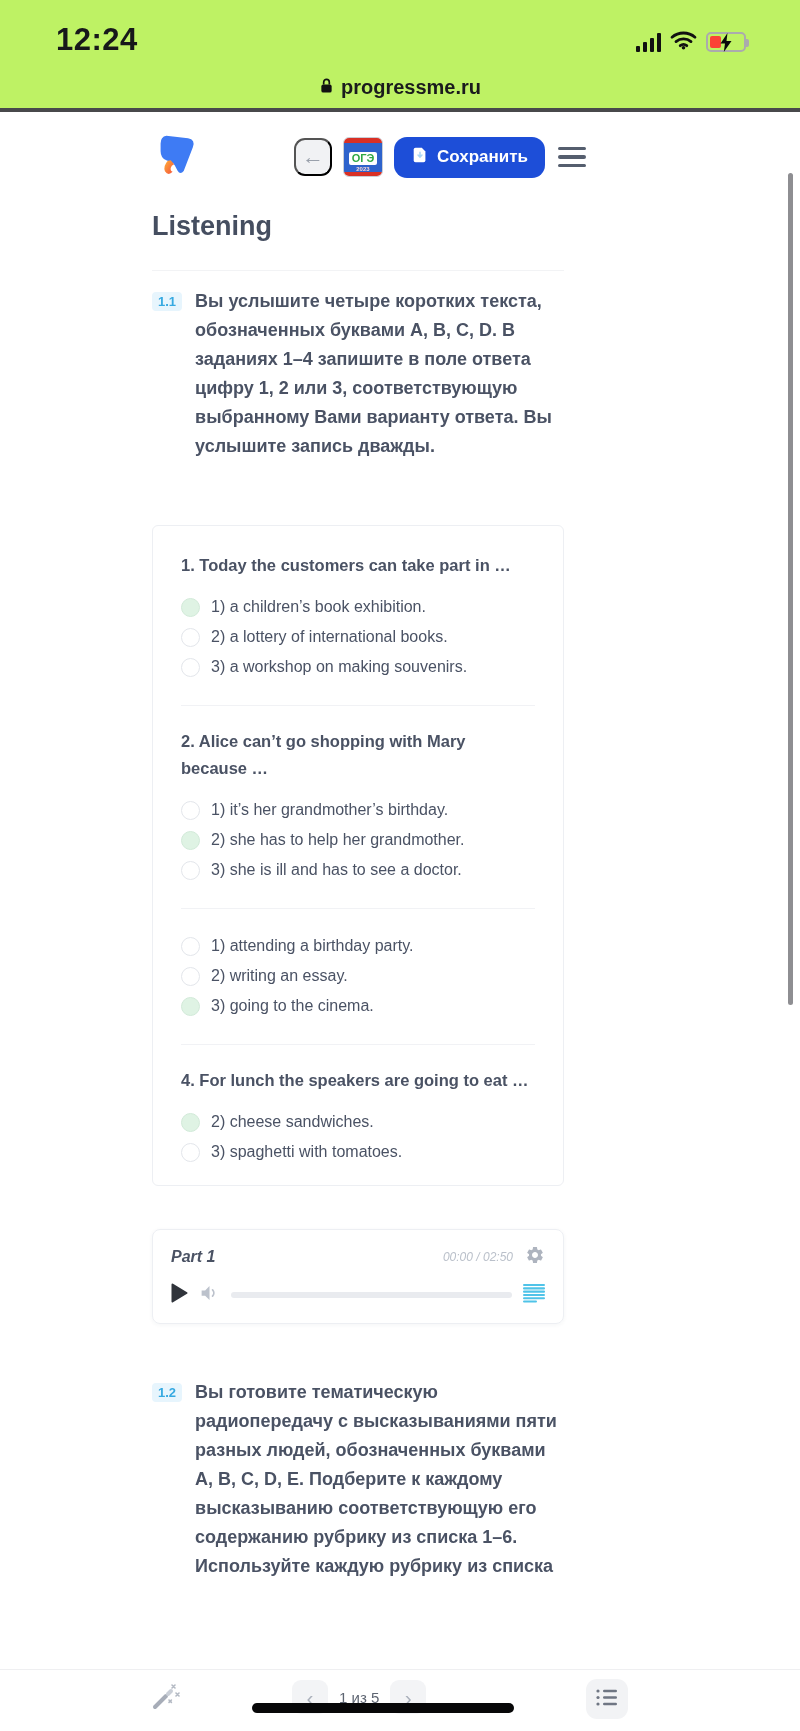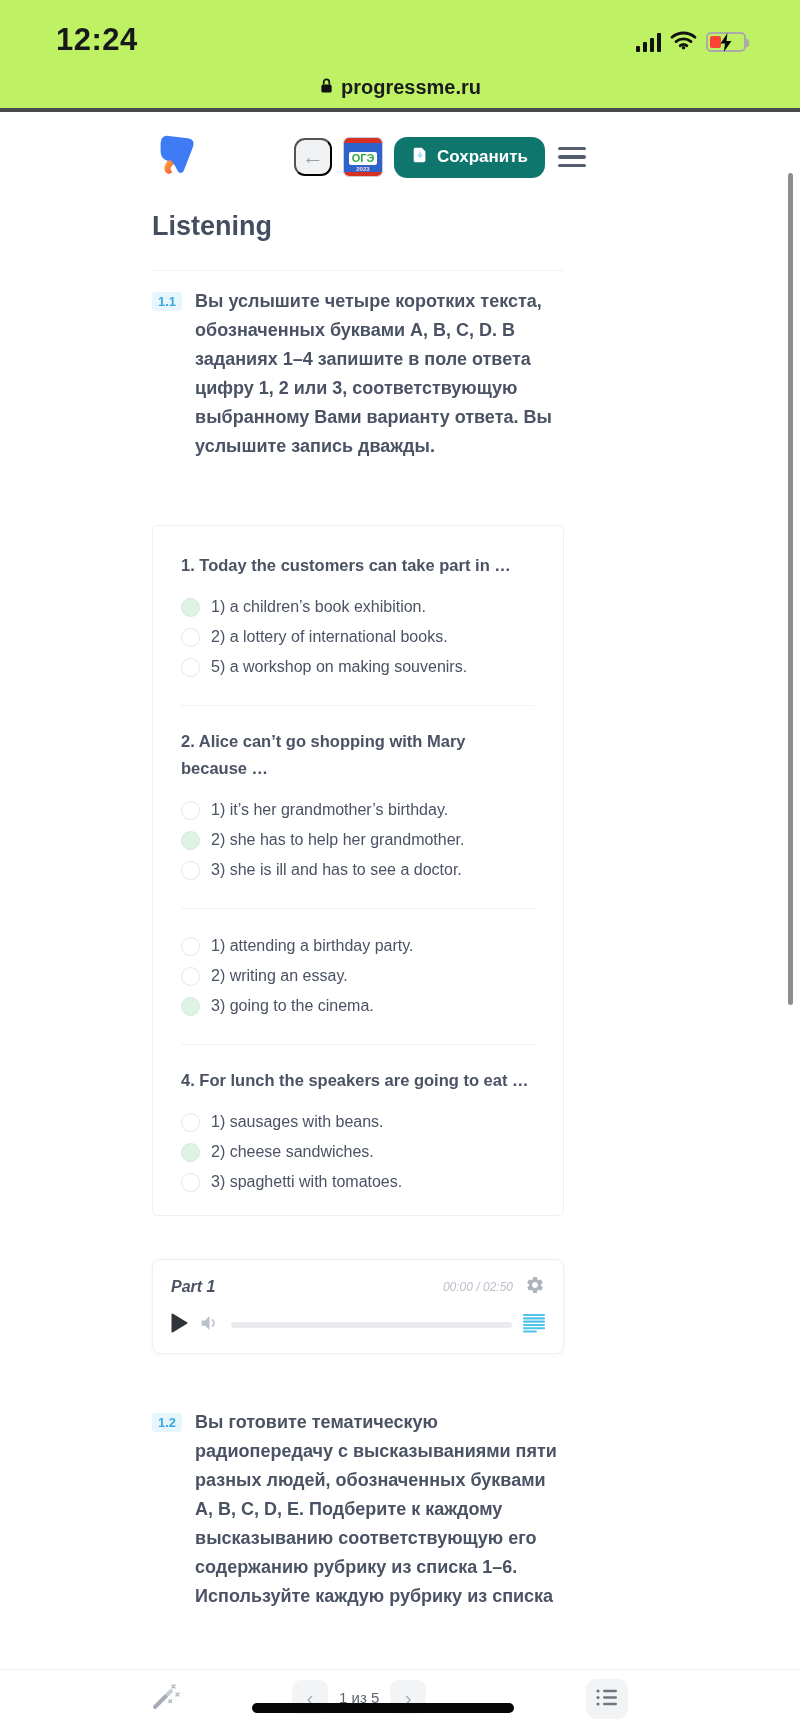--- a/index.html
+++ b/index.html
@@ -25,21 +25,21 @@
 
   .header-row { display:flex; align-items:center; justify-content:space-between; width:438px; margin:13px 0 0 150px; }
   .hdr-right { display:flex; align-items:center; gap:11px; }
   .icon-btn { width:38px; height:38px; border-radius:11px; background:#F1F2F4; display:flex; align-items:center; justify-content:center; color:#99A0AB; font-size:22px; }
   .oge { width:40px; height:40px; border-radius:6px; overflow:hidden; display:flex; flex-direction:column; border:1px solid #C9CED6; }
   .oge-top { height:5px; background:#D93025; }
   .oge-mid { flex:1; background:#2E63CC; display:flex; flex-direction:column; align-items:center; justify-content:flex-end; gap:1px; }
   .oge-t { background:#fff; color:#2FA844; font-weight:800; font-size:11px; line-height:13px; padding:0 3px; border-radius:2px; }
   .oge-y { color:#FFD9D4; font-size:6px; font-weight:700; }
   .oge-bot { height:4px; background:#D93025; }
-  .save-btn { display:flex; align-items:center; gap:8px; background:#0f766e; border:none; border-radius:13px; padding:9px 17px; color:#fff; font-weight:700; font-size:17px; font-family:inherit; }
+  .save-btn { display:flex; align-items:center; gap:8px; background:#1d4ed8; border:none; border-radius:13px; padding:9px 17px; color:#fff; font-weight:700; font-size:17px; font-family:inherit; }
   .menu-btn { display:flex; flex-direction:column; gap:5px; background:none; border:none; padding:4px 2px; }
   .menu-btn i { display:block; width:28px; height:3.2px; background:#555E6E; border-radius:2px; }
 
   .banner { position:relative; margin:11px 0 0 137px; width:440px; background:#41BBEC; border-radius:3px; padding:3px 36px 4px 16px; text-align:center; }
   .banner-line { color:#fff; font-weight:700; font-size:13.5px; line-height:17.5px; }
   .banner-close { position:absolute; right:10px; top:50%; transform:translateY(-50%); background:none; border:none; color:#fff; font-size:19px; font-weight:700; line-height:1; }
 
   .page-title { margin:26px 0 0 152px; font-size:27px; font-weight:700; color:#454E60; }
   .top-divider { margin:28px 0 0 152px; width:412px; height:1px; background:#F2F3F5; }
 
@@ -182,21 +182,21 @@
         <div class="opt">
           <span class="radio selected"></span>
           <span class="opt-label">1) a children’s book exhibition.</span>
         </div>
         <div class="opt">
           <span class="radio"></span>
           <span class="opt-label">2) a lottery of international books.</span>
         </div>
         <div class="opt">
           <span class="radio"></span>
-          <span class="opt-label">5) a workshop on making souvenirs.</span>
+          <span class="opt-label">3) a workshop on making souvenirs.</span>
         </div>
       </div>
 
       <div class="q-divider"></div>
 
       <div class="q-title">2. Alice can’t go shopping with Mary because …</div>
       <div class="opts">
         <div class="opt">
           <span class="radio"></span>
           <span class="opt-label">1) it’s her grandmother’s birthday.</span>
@@ -225,24 +225,20 @@
         <div class="opt">
           <span class="radio selected"></span>
           <span class="opt-label">3) going to the cinema.</span>
         </div>
       </div>
 
       <div class="q-divider"></div>
 
       <div class="q-title">4. For lunch the speakers are going to eat …</div>
       <div class="opts">
-        <div class="opt">
-          <span class="radio"></span>
-          <span class="opt-label">1) sausages with beans.</span>
-        </div>
         <div class="opt">
           <span class="radio selected"></span>
           <span class="opt-label">2) cheese sandwiches.</span>
         </div>
         <div class="opt">
           <span class="radio"></span>
           <span class="opt-label">3) spaghetti with tomatoes.</span>
         </div>
       </div>
     </div>

